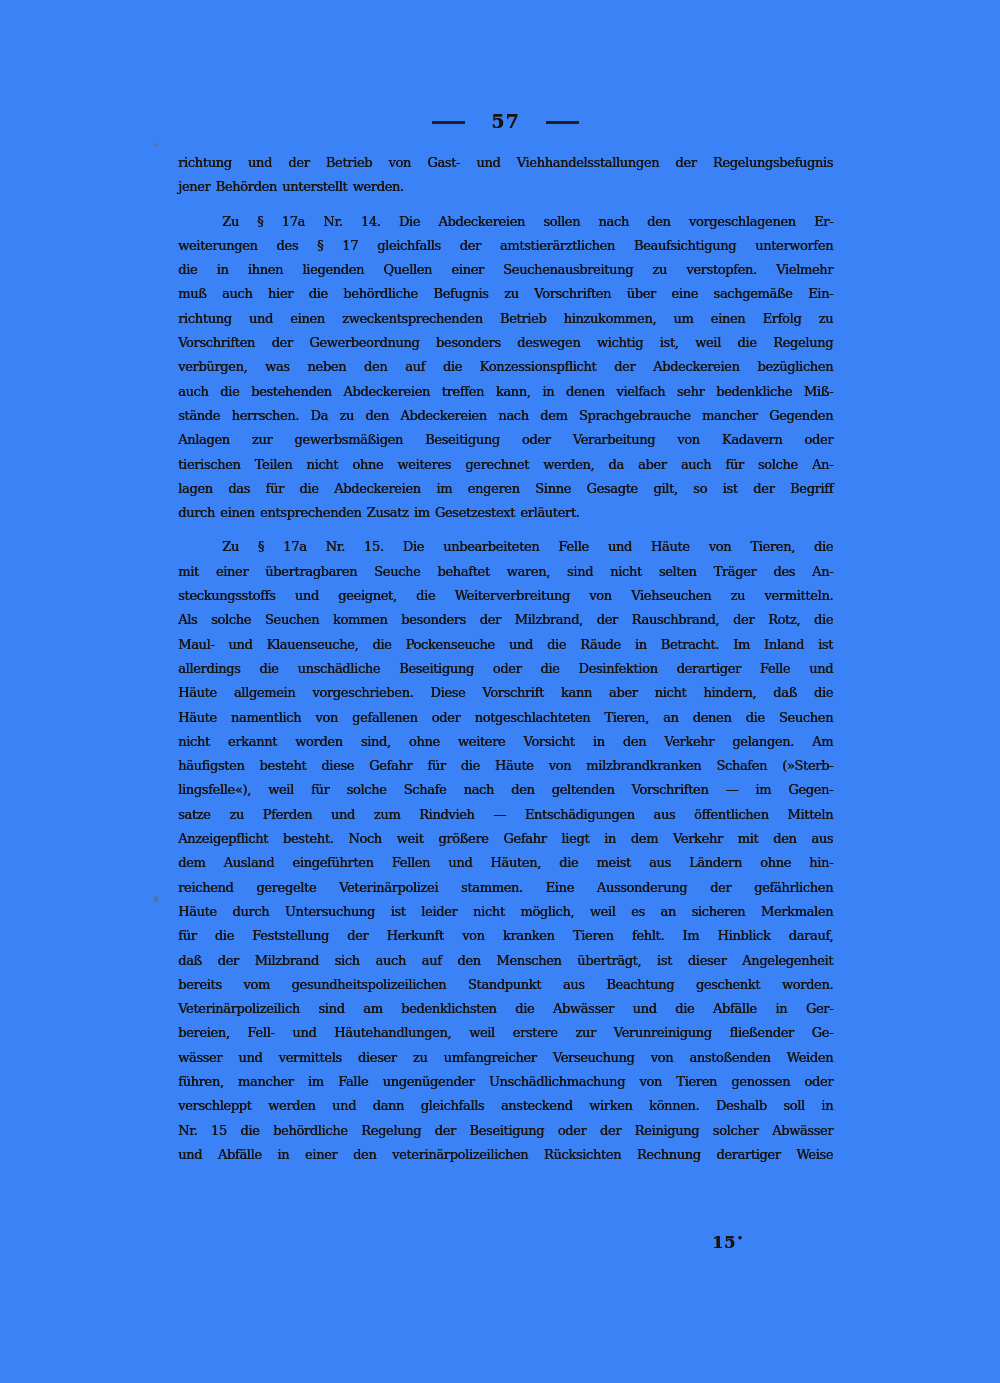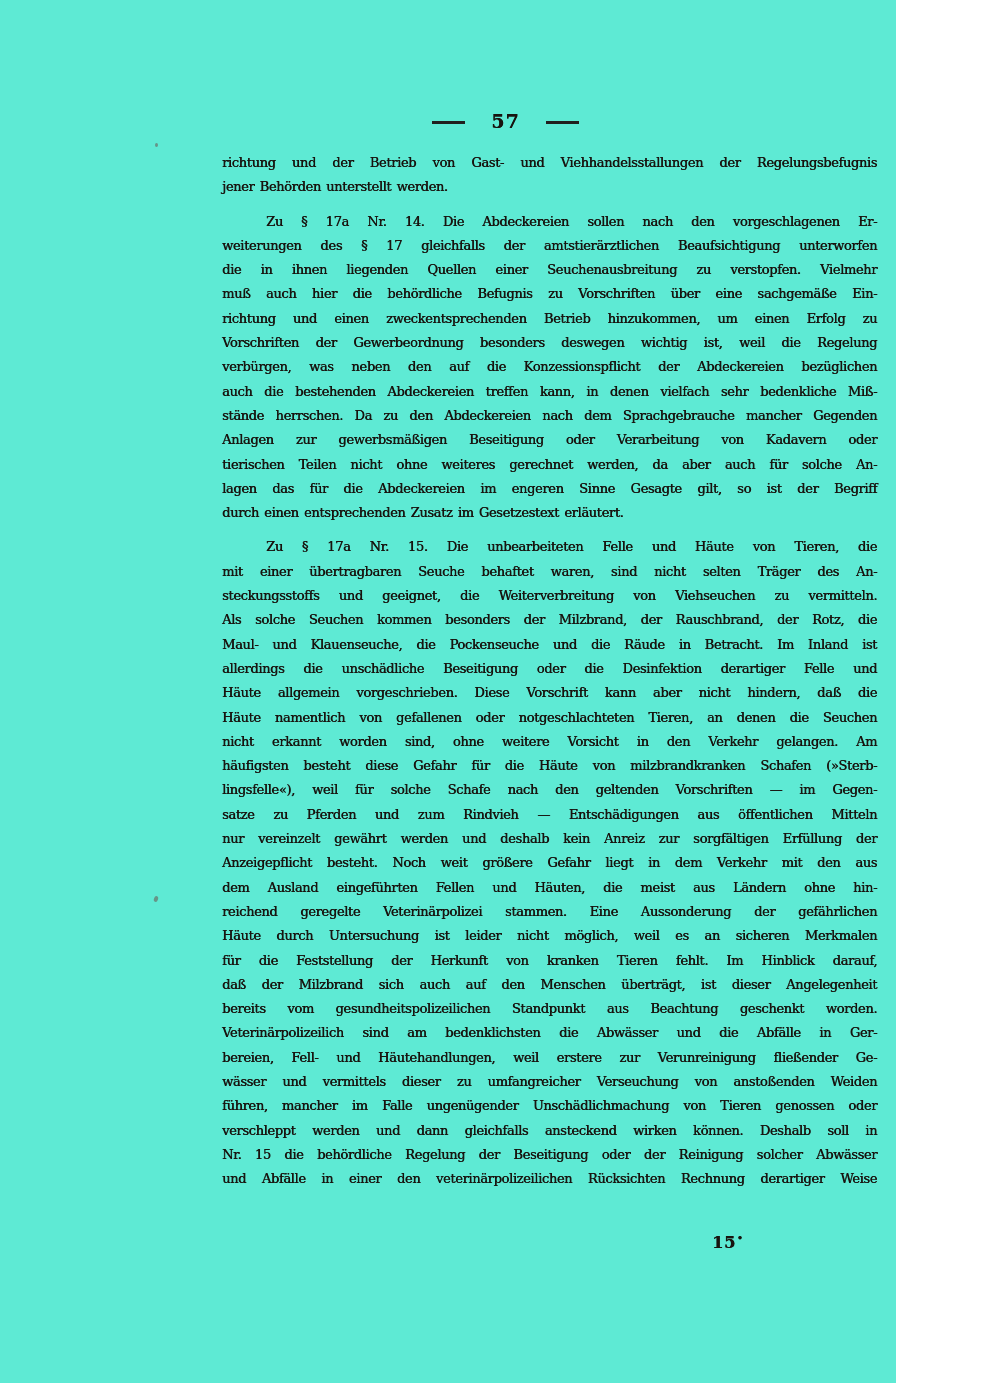--- a/index.html
+++ b/index.html
@@ -1,20 +1,20 @@
 <!DOCTYPE html>
 <html><head>
 <meta charset="utf-8">
 <style>
   html, body { margin: 0; padding: 0; }
   .page {
     position: relative;
-    width: 896px;
+    width: 1000px;
     height: 1383px;
-    background: #5eead4;
+    background: #3b82f6;
     font-family: "DejaVu Serif", "Liberation Serif", serif;
     color: #18140f;
     overflow: hidden;
   }
 
   
   .page-number {
     position: absolute;
     top: 110px;
     left: 178px;
@@ -41,21 +41,20 @@
   .text-block {
     position: absolute;
     left: 178px;
     top: 151px;
     width: 655px;
     font-size: 13px;
     line-height: 24.3px;
     letter-spacing: -0.35px;
     word-spacing: 1.5px;
     text-shadow: 0.45px 0 0 currentColor; 
-    margin-left: 44px;
   }
   .para + .para { margin-top: 10px; }
   .line {
     height: 24.3px;
     text-align: justify;
     text-align-last: justify;
     white-space: normal;
   }
   .line.last { text-align-last: left; }
   .para.indent .line:first-child { text-indent: 44px; }
@@ -160,21 +159,20 @@
         <div class="line">steckungsstoffs und geeignet, die Weiterverbreitung von Viehseuchen zu vermitteln.</div>
         <div class="line">Als solche Seuchen kommen besonders der Milzbrand, der Rauschbrand, der Rotz, die</div>
         <div class="line">Maul- und Klauenseuche, die Pockenseuche und die Räude in Betracht. Im Inland ist</div>
         <div class="line">allerdings die unschädliche Beseitigung oder die Desinfektion derartiger Felle und</div>
         <div class="line">Häute allgemein vorgeschrieben. Diese Vorschrift kann aber nicht hindern, daß die</div>
         <div class="line">Häute namentlich von gefallenen oder notgeschlachteten Tieren, an denen die Seuchen</div>
         <div class="line">nicht erkannt worden sind, ohne weitere Vorsicht in den Verkehr gelangen. Am</div>
         <div class="line">häufigsten besteht diese Gefahr für die Häute von milzbrandkranken Schafen (»Sterb-</div>
         <div class="line">lingsfelle«), weil für solche Schafe nach den geltenden Vorschriften — im Gegen-</div>
         <div class="line">satze zu Pferden und zum Rindvieh — Entschädigungen aus öffentlichen Mitteln</div>
-        <div class="line">nur vereinzelt gewährt werden und deshalb kein Anreiz zur sorgfältigen Erfüllung der</div>
         <div class="line">Anzeigepflicht besteht. Noch weit größere Gefahr liegt in dem Verkehr mit den aus</div>
         <div class="line">dem Ausland eingeführten Fellen und Häuten, die meist aus Ländern ohne hin-</div>
         <div class="line">reichend geregelte Veterinärpolizei stammen. Eine Aussonderung der gefährlichen</div>
         <div class="line">Häute durch Untersuchung ist leider nicht möglich, weil es an sicheren Merkmalen</div>
         <div class="line">für die Feststellung der Herkunft von kranken Tieren fehlt. Im Hinblick darauf,</div>
         <div class="line">daß der Milzbrand sich auch auf den Menschen überträgt, ist dieser Angelegenheit</div>
         <div class="line">bereits vom gesundheitspolizeilichen Standpunkt aus Beachtung geschenkt worden.</div>
         <div class="line">Veterinärpolizeilich sind am bedenklichsten die Abwässer und die Abfälle in Ger-</div>
         <div class="line">bereien, Fell- und Häutehandlungen, weil erstere zur Verunreinigung fließender Ge-</div>
         <div class="line">wässer und vermittels dieser zu umfangreicher Verseuchung von anstoßenden Weiden</div>

